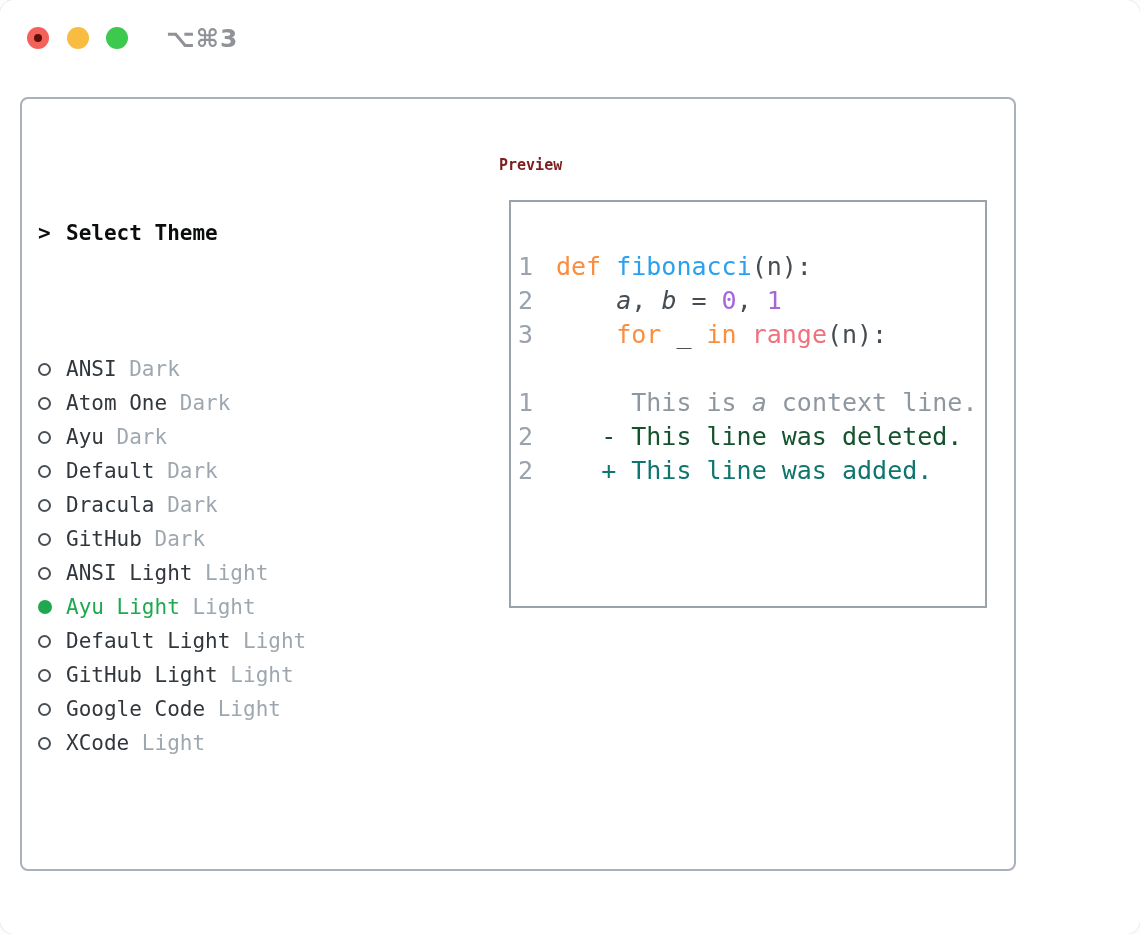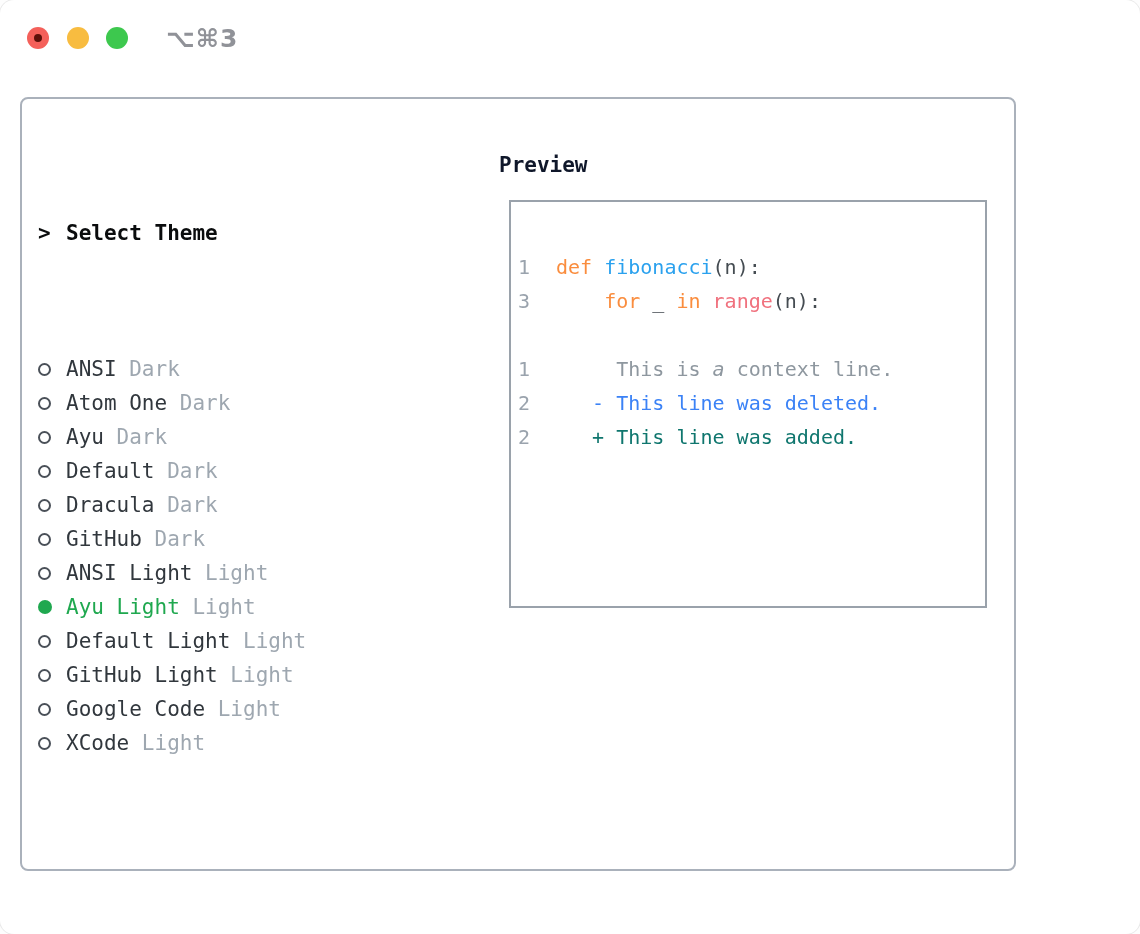--- a/index.html
+++ b/index.html
@@ -48,38 +48,38 @@
   .chev { color: #0a0c0d; font-weight: bold; }
   .hdr { font-weight: bold; color: #0a0c0d; }
   .item-name { color: #31373d; }
   .item-name.selected { color: #1fa84f; }
   .item-tag { color: #9ea7b0; }
   .spacer { height: 34px; }
 
   
   .preview-header {
     position: absolute; left: 477px; top: 49px; height: 34px; line-height: 34px;
-    font-size: 21px; font-weight: bold; color: #0f172a;
+    font-size: 15px; font-weight: bold; color: #7f1d1d;
   }
   .preview-box {
     position: absolute; left: 487px; top: 101px; width: 478px; height: 408px;
     border: 2px solid #9aa2ab; background: #ffffff;
     padding: 48px 0 0 7px; overflow: hidden;
   }
-  .code-line { height: 34px; line-height: 34px; font-size: 20px; white-space: pre; }
+  .code-line { height: 34px; line-height: 34px; font-size: 25px; white-space: pre; }
   .ln { display: inline-block; width: 38px; color: #9aa3ad; }
   .tok-fg   { color: #454c52; }
   .tok-kw   { color: #fa8d3e; }
   .tok-fn   { color: #2aa1ee; }
   .tok-call { color: #f0717e; }
   .tok-num  { color: #a665d9; }
   .tok-var  { color: #454c52; font-style: italic; }
   .tok-ctx  { color: #8e979f; margin-top: 28px; }
   .tok-ctxvar { color: #8e979f; font-style: italic; }
-  .tok-del  { color: #3b82f6; }
+  .tok-del  { color: #14532d; }
   .tok-add  { color: #0f766e; }
 </style>
 </head>
 <body>
 
 <div class="window">
 
   <div class="titlebar">
     <div class="traffic red">
       <span class="dot"></span>
@@ -107,20 +107,21 @@
 
       
 
       
     </div>
 
     <div class="preview-header">Preview</div>
 
     <div class="preview-box" id="code-box">
         <div class="code-line"><span class="ln">1</span><span class="tok-kw">def</span><span class="tok-fg"> </span><span class="tok-fn">fibonacci</span><span class="tok-fg">(n):</span></div>
+        <div class="code-line"><span class="ln">2</span><span class="tok-fg">    </span><span class="tok-var">a</span><span class="tok-fg">, </span><span class="tok-var">b</span><span class="tok-fg"> = </span><span class="tok-num">0</span><span class="tok-fg">, </span><span class="tok-num">1</span></div>
         <div class="code-line"><span class="ln">3</span><span class="tok-fg">    </span><span class="tok-kw">for</span><span class="tok-fg"> _ </span><span class="tok-kw">in</span><span class="tok-fg"> </span><span class="tok-call">range</span><span class="tok-fg">(n):</span></div>
         <div class="code-line"><span class="ln"></span></div>
         <div class="code-line"><span class="ln">1</span><span class="tok-ctx">     This is </span><span class="tok-ctxvar">a</span><span class="tok-ctx"> context line.</span></div>
         <div class="code-line"><span class="ln">2</span><span class="tok-del">   - This line was deleted.</span></div>
         <div class="code-line"><span class="ln">2</span><span class="tok-add">   + This line was added.</span></div>
       </div>
 
   </div>
 </div>
 

